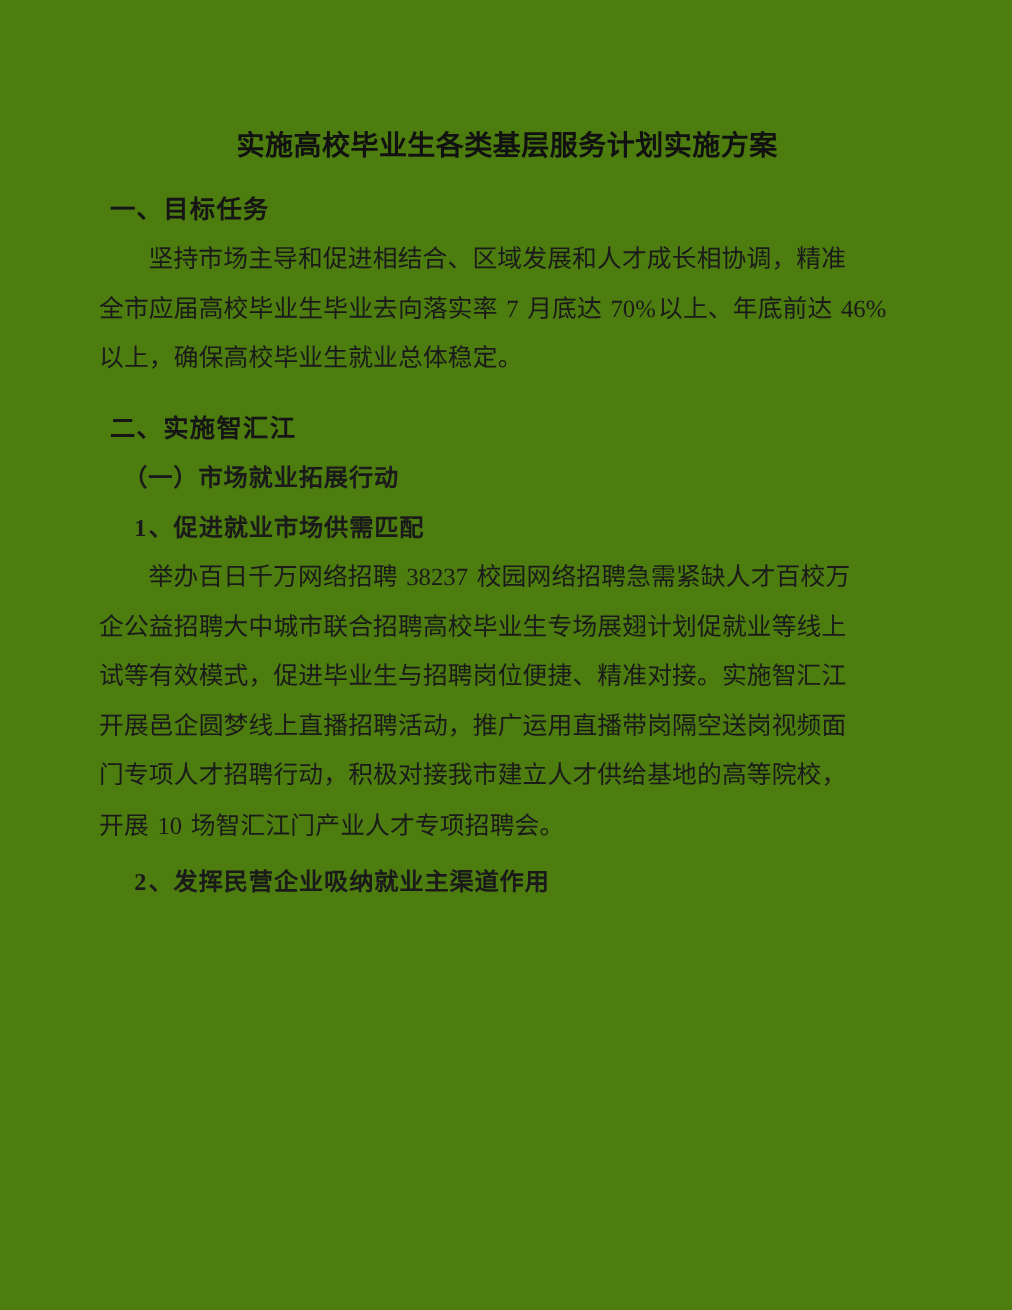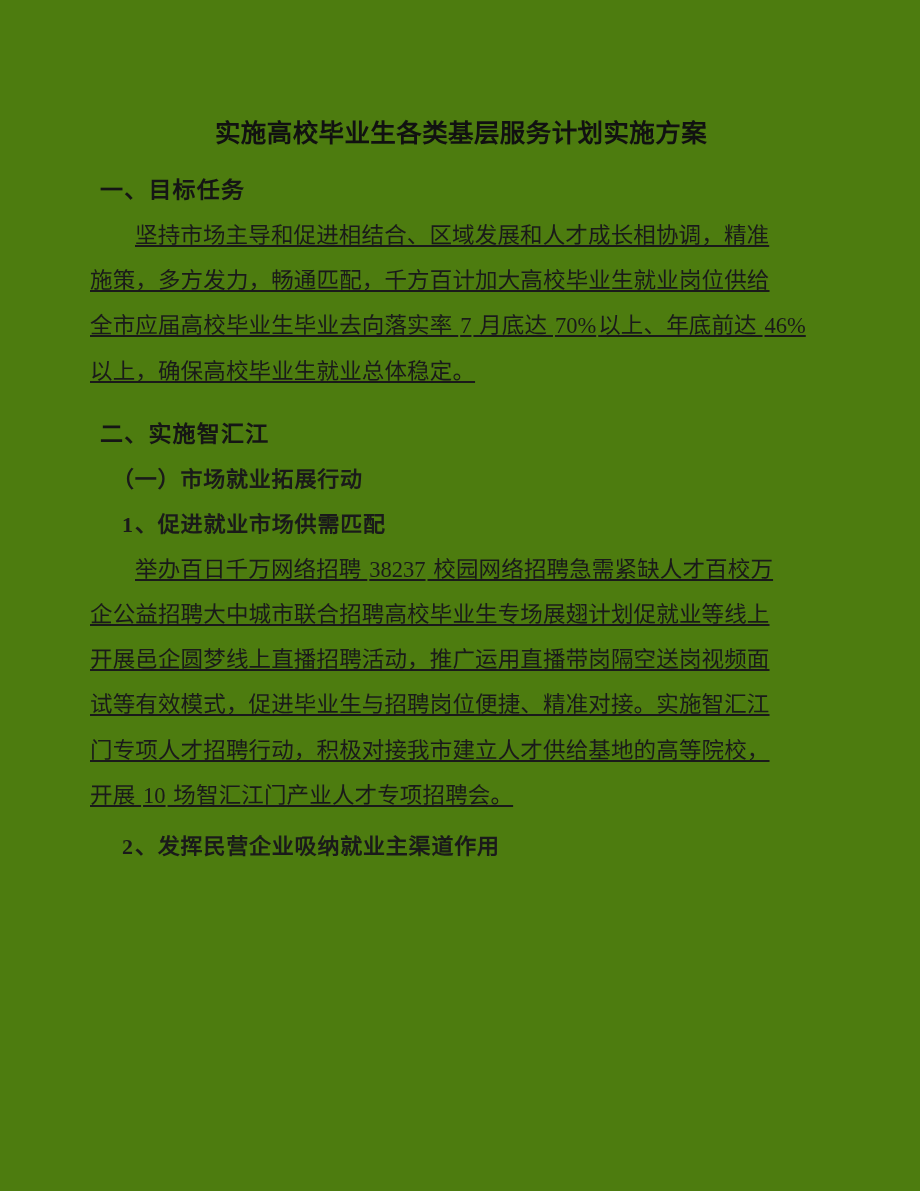--- a/index.html
+++ b/index.html
@@ -87,21 +87,20 @@
     margin: 0;
     text-align: justify;
     text-justify: inter-ideograph;
     text-indent: 2em;
     color: #1a1a1a;
     word-break: break-all;
   }
   .para .ln {
     display: block;
     white-space: nowrap;
-    text-decoration: underline;
   }
   .para .ln.flat {
     text-indent: 0;
     padding-left: 0;
   }
   
   .num {
     font-family: "Liberation Serif", "DejaVu Serif", serif;
     letter-spacing: 0;
     padding: 0 2px;
@@ -113,36 +112,35 @@
 
 <div class="page">
   <div class="content">
 
     <h1 class="doc-title">实施高校毕业生各类基层服务计划实施方案</h1>
 
     <h2 class="h1">一、目标任务</h2>
 
     <p class="para">
       <span class="ln">坚持市场主导和促进相结合、区域发展和人才成长相协调，精准</span>
-      <span class="ln flat">施策，多方发力，畅通匹配，千方百计加大高校毕业生就业岗位供给</span>
       <span class="ln flat">全市应届高校毕业生毕业去向落实率 <span class="num">7</span> 月底达 <span class="num">70%</span>以上、年底前达 <span class="num">46%</span></span>
       <span class="ln flat">以上，确保高校毕业生就业总体稳定。</span>
     </p>
 
     <h2 class="h1">二、实施智汇江</h2>
 
     <h3 class="h2">（一）市场就业拓展行动</h3>
 
     <h4 class="h3"><span class="num">1</span>、促进就业市场供需匹配</h4>
 
     <p class="para">
       <span class="ln">举办百日千万网络招聘 <span class="num">38237</span> 校园网络招聘急需紧缺人才百校万</span>
       <span class="ln flat">企公益招聘大中城市联合招聘高校毕业生专场展翅计划促就业等线上</span>
+      <span class="ln flat">试等有效模式，促进毕业生与招聘岗位便捷、精准对接。实施智汇江</span>
       <span class="ln flat">开展邑企圆梦线上直播招聘活动，推广运用直播带岗隔空送岗视频面</span>
-      <span class="ln flat">试等有效模式，促进毕业生与招聘岗位便捷、精准对接。实施智汇江</span>
       <span class="ln flat">门专项人才招聘行动，积极对接我市建立人才供给基地的高等院校，</span>
       <span class="ln flat">开展 <span class="num">10</span> 场智汇江门产业人才专项招聘会。</span>
     </p>
 
     <div class="gap-sm"></div>
 
     <h4 class="h3"><span class="num">2</span>、发挥民营企业吸纳就业主渠道作用</h4>
 
   </div>
 </div>

